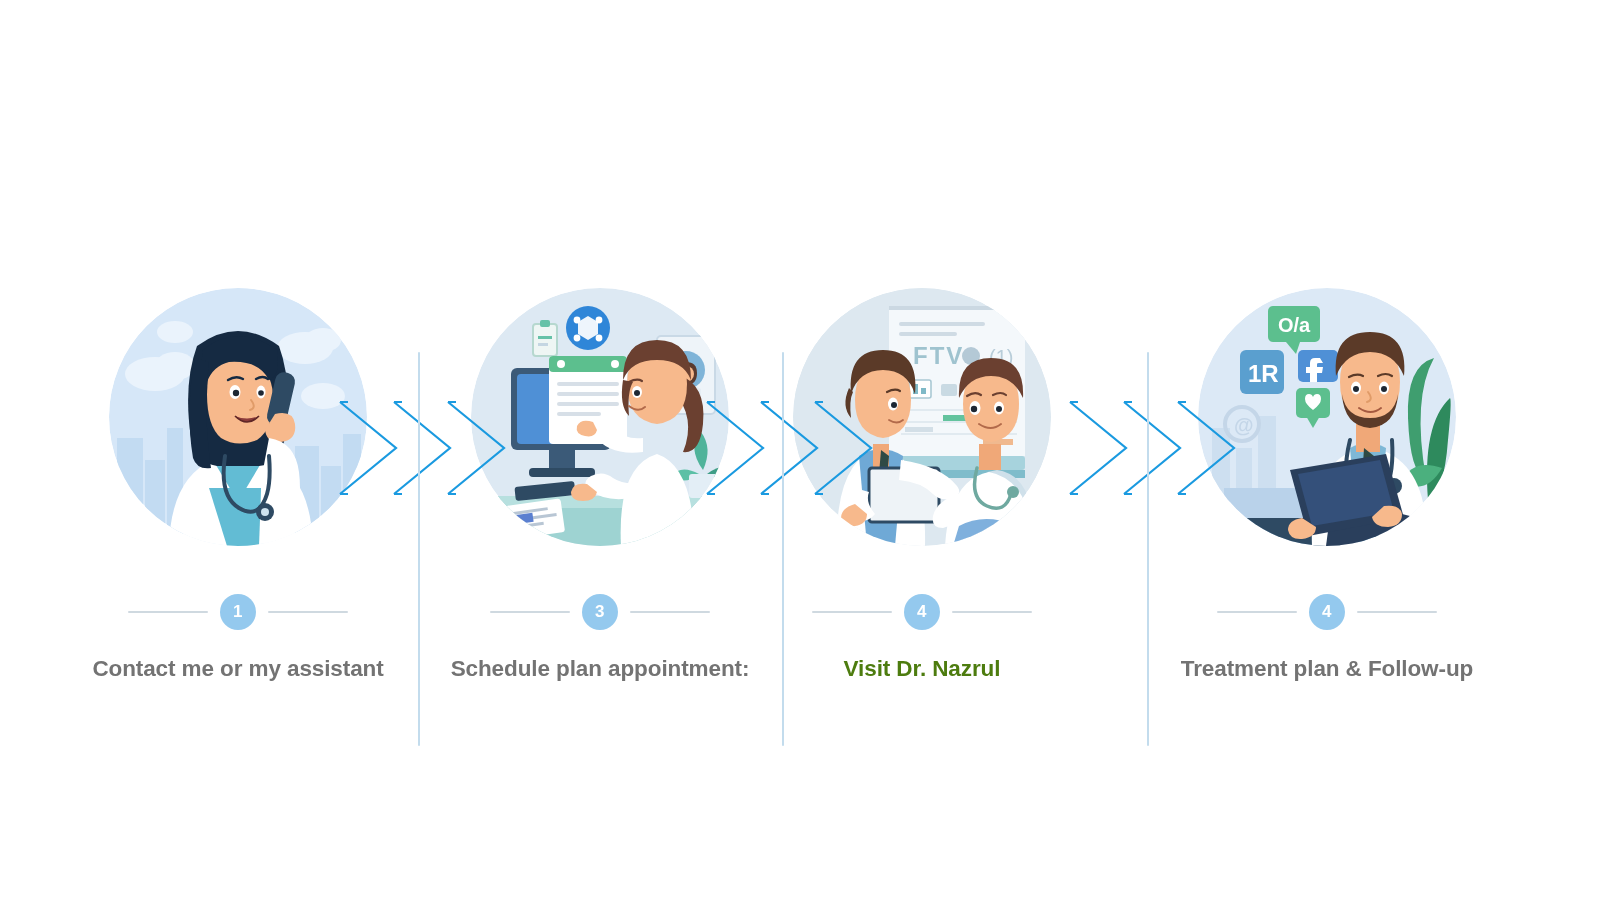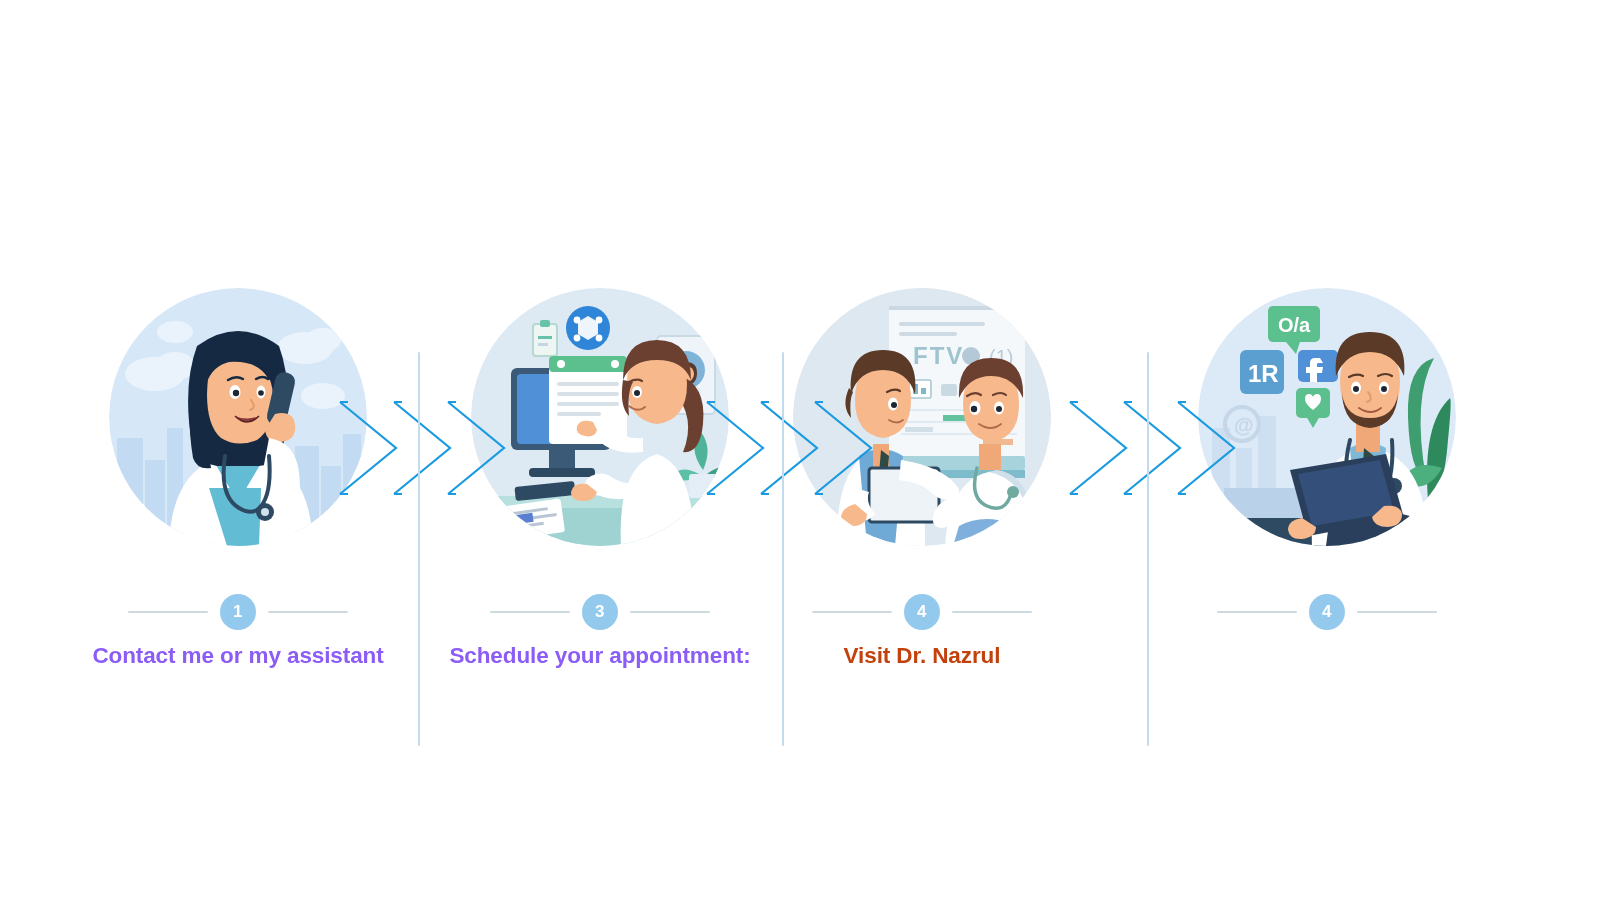--- a/index.html
+++ b/index.html
@@ -89,30 +89,30 @@
     font-weight: 700;
     display: flex;
     align-items: center;
     justify-content: center;
     margin: 0 12px;
     letter-spacing: 0.5px;
   }
 
   
   .caption {
-    margin-top: 13px;
+    margin-top: 26px;
     font-size: 22.5px;
     font-weight: 700;
-    color: #8b5cf6;
+    color: #737373;
     text-align: center;
     white-space: nowrap;
     letter-spacing: -0.1px;
   }
   .caption.emphasis {
-    color: #c2410c;
+    color: #4d7c0f;
   }
 </style>
 </head>
 <body>
 
 <div id="stage">
 
   <div class="step" style="left:88px;">
     <div class="illus-wrap">
       <svg viewBox="0 0 258 258">
@@ -269,21 +269,21 @@
           <path d="M176 206 q-36 12 -58 -4 q-8 -8 2 -14 q12 -6 22 2 q12 8 32 4 Z" fill="#ffffff"></path>
           <path d="M116 196 q-14 -2 -16 8 q0 9 12 9 q12 0 14 -9 Z" fill="#f7b98c"></path>
         </g>
       </svg>
     </div>
     <div class="badge-row">
       <span class="badge-rule"></span>
       <span class="badge">3</span>
       <span class="badge-rule"></span>
     </div>
-    <div class="caption">Schedule your appointment:</div>
+    <div class="caption">Schedule plan appointment:</div>
   </div>
 
   <div class="step" style="left:772px;">
     <div class="illus-wrap">
       <svg viewBox="0 0 258 258">
         <defs>
           <clipPath id="c3">
               <circle cx="129" cy="129" r="129"></circle>
             </clipPath>
         </defs>
@@ -444,20 +444,21 @@
           <path d="M104 230 q-14 2 -14 12 q2 10 14 9 q14 -2 14 -12 Z" fill="#f7b98c"></path>
           <path d="M186 218 q16 -2 18 8 q0 12 -14 13 q-14 0 -16 -10 Z" fill="#f7b98c"></path>
         </g>
       </svg>
     </div>
     <div class="badge-row">
       <span class="badge-rule"></span>
       <span class="badge">4</span>
       <span class="badge-rule"></span>
     </div>
+    <div class="caption">Treatment plan &amp; Follow-up</div>
   </div>
 
   <div class="chev-group" style="left:338px;">
     <svg width="186" height="100" viewBox="0 0 186 100">
       <g fill="none" stroke="#1a9ae0" stroke-width="2.2" stroke-linejoin="miter">
         <polyline points="2,4 58,50 2,96"></polyline>
         <polyline points="56,4 112,50 56,96"></polyline>
         <polyline points="110,4 166,50 110,96"></polyline>
         <path d="M2 4 H10 M2 96 H10"></path>
         <path d="M56 4 H64 M56 96 H64"></path>

